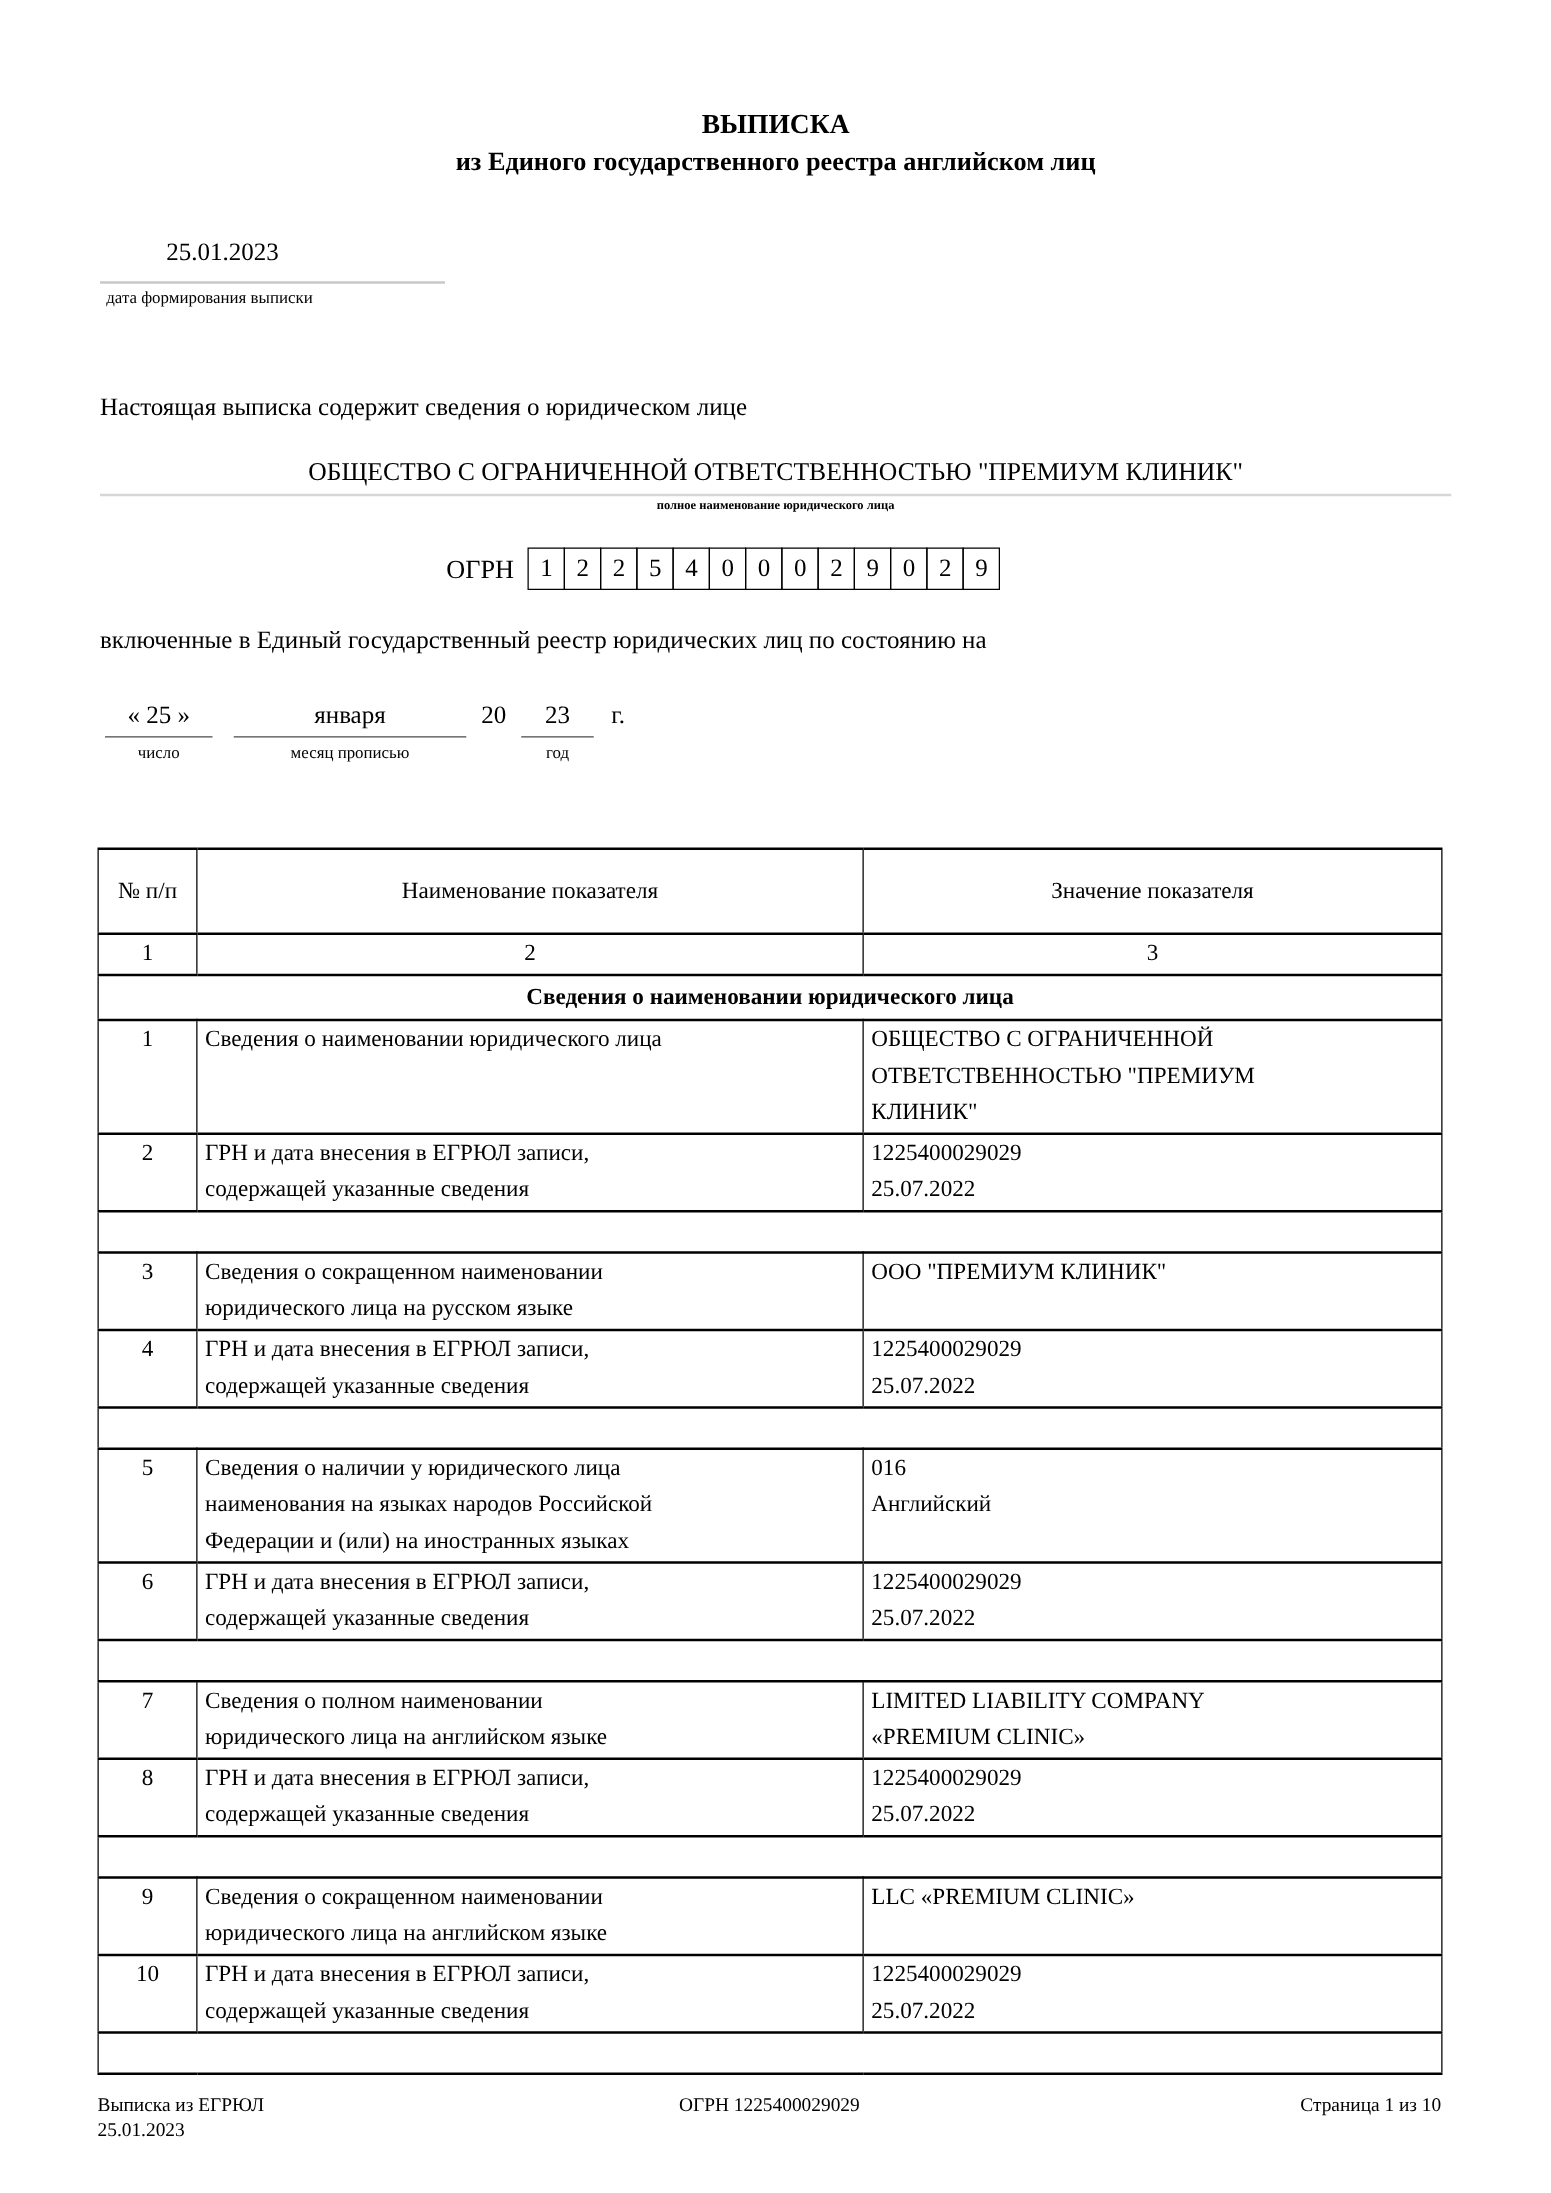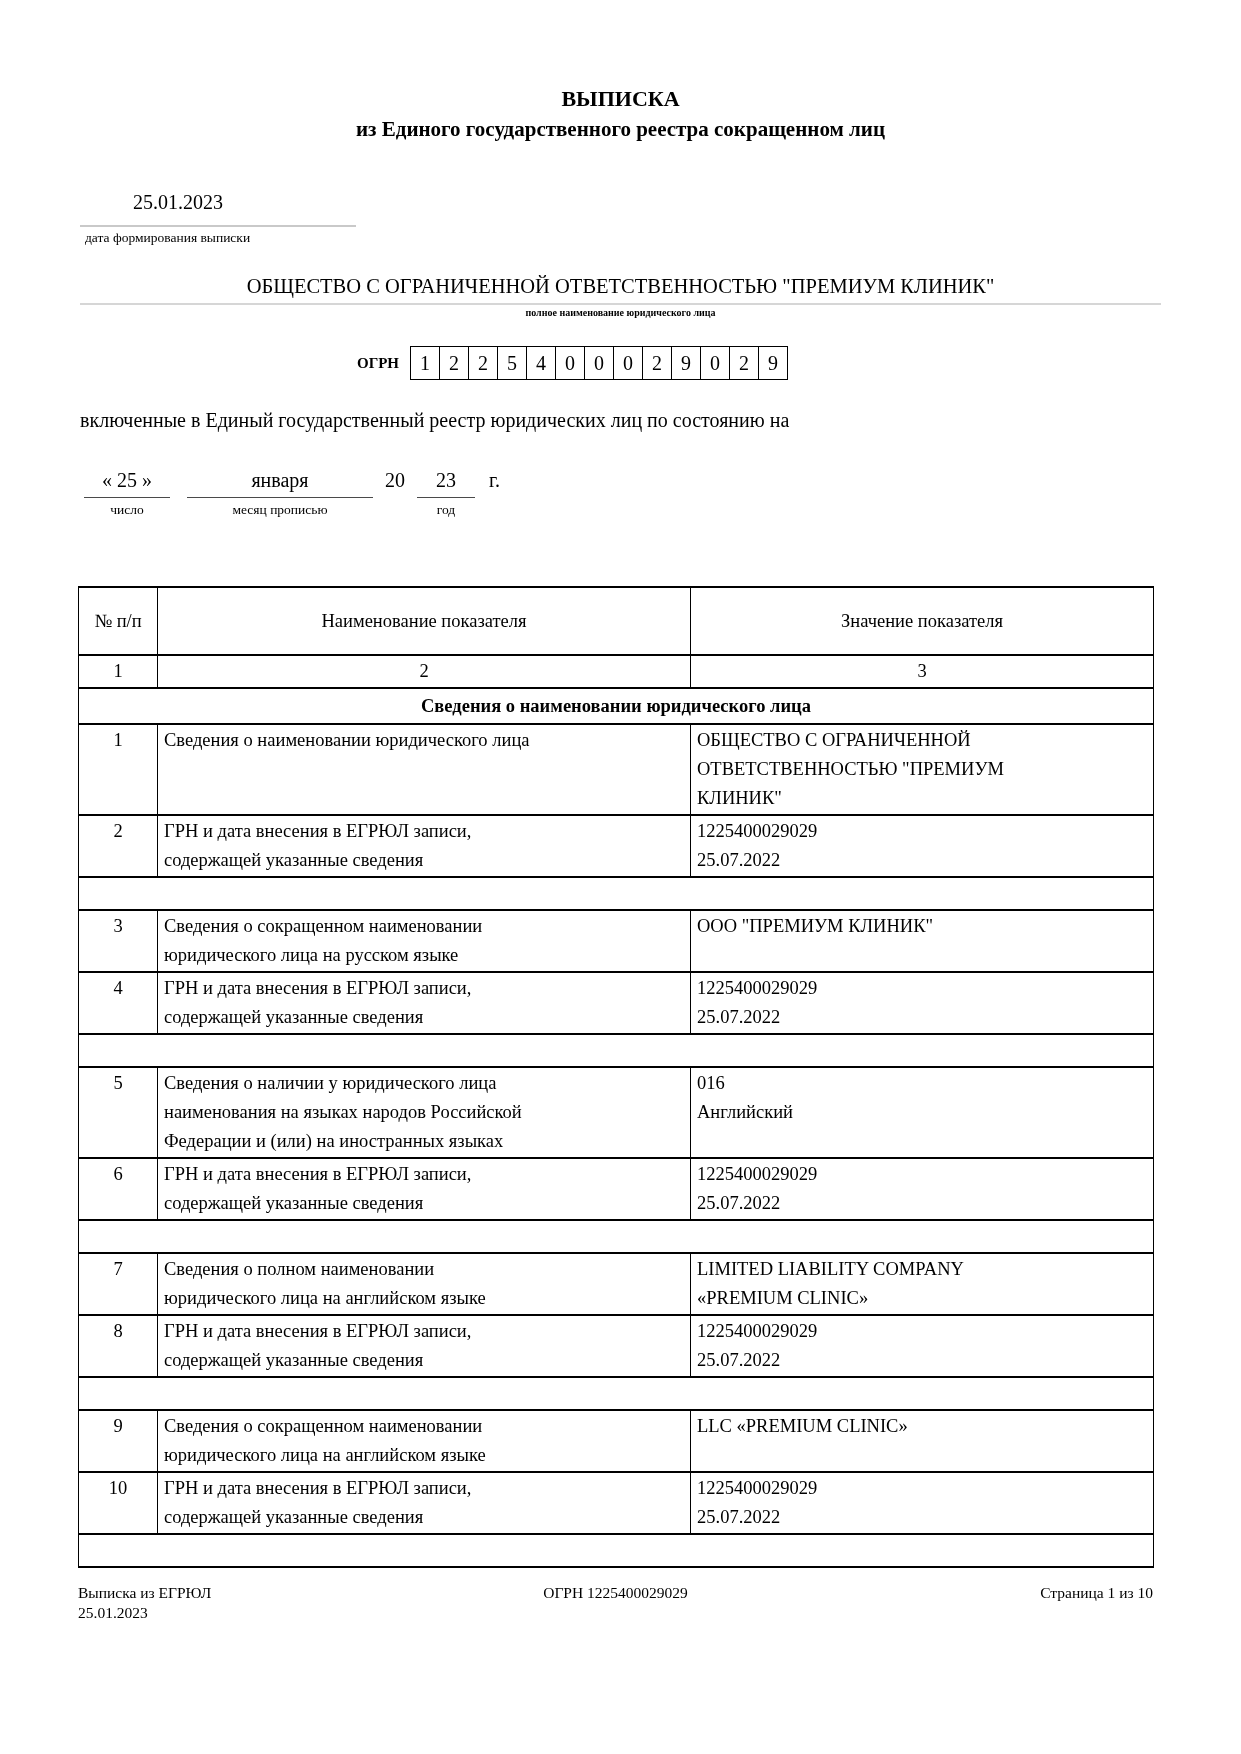--- a/index.html
+++ b/index.html
@@ -47,21 +47,21 @@
     white-space: nowrap;
   }
   .company-rule { margin-top: 5px; border-bottom: 2px solid #d6d6d6; }
   .company-caption { margin-top: 2px; text-align: center; font-size: 10px; font-weight: bold; }
   .ogrn-row {
     margin-top: 28px;
     display: flex;
     align-items: center;
     padding-left: 277px;
   }
-  .ogrn-label { font-weight: bold; font-size: 15px; margin-right: 12px; }
+  .ogrn-label { font-weight: normal; font-size: 21px; margin-right: 12px; }
   .ogrn-boxes { display: flex; }
   .ogrn-cell {
     width: 30px; height: 34px;
     border: 1px solid #000;
     margin-left: -1px;
     display: flex; align-items: center; justify-content: center;
     font-size: 20px;
   }
   .included-line { margin-top: 28px; font-size: 20px; line-height: 24px; }
   .date-line { margin-top: 36px; display: flex; align-items: flex-start; }
@@ -117,28 +117,29 @@
   .footer-center { flex: 1; text-align: center; }
   .footer-right { width: 340px; text-align: right; }
 </style>
 </head>
 <body>
 
 <div class="page">
   <div class="content">
 
     <div class="doc-title">ВЫПИСКА</div>
-    <div class="doc-subtitle">из Единого государственного реестра сокращенном лиц</div>
+    <div class="doc-subtitle">из Единого государственного реестра английском лиц</div>
 
     <div class="formation-block">
       <div class="formation-value">25.01.2023</div>
       <div class="formation-line"></div>
       <div class="formation-label">дата формирования выписки</div>
     </div>
 
+    <div class="intro-line">Настоящая выписка содержит сведения о юридическом лице</div>
 
     <div class="company-name">ОБЩЕСТВО С ОГРАНИЧЕННОЙ ОТВЕТСТВЕННОСТЬЮ "ПРЕМИУМ КЛИНИК"</div>
     <div class="company-rule"></div>
     <div class="company-caption">полное наименование юридического лица</div>
 
     <div class="ogrn-row">
       <div class="ogrn-label">ОГРН</div>
       <div class="ogrn-boxes">
           <div class="ogrn-cell">1</div>
           <div class="ogrn-cell">2</div>

